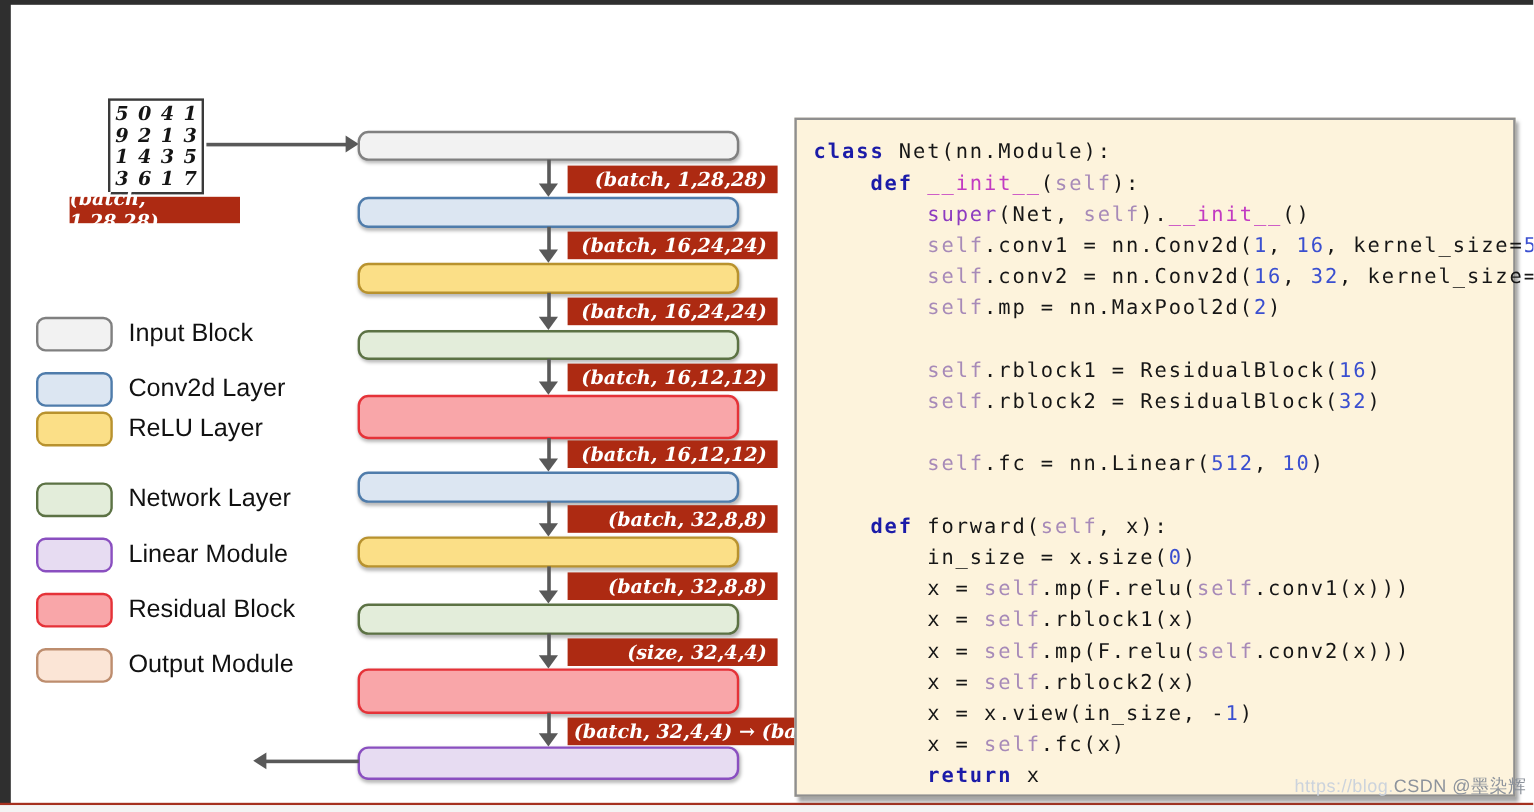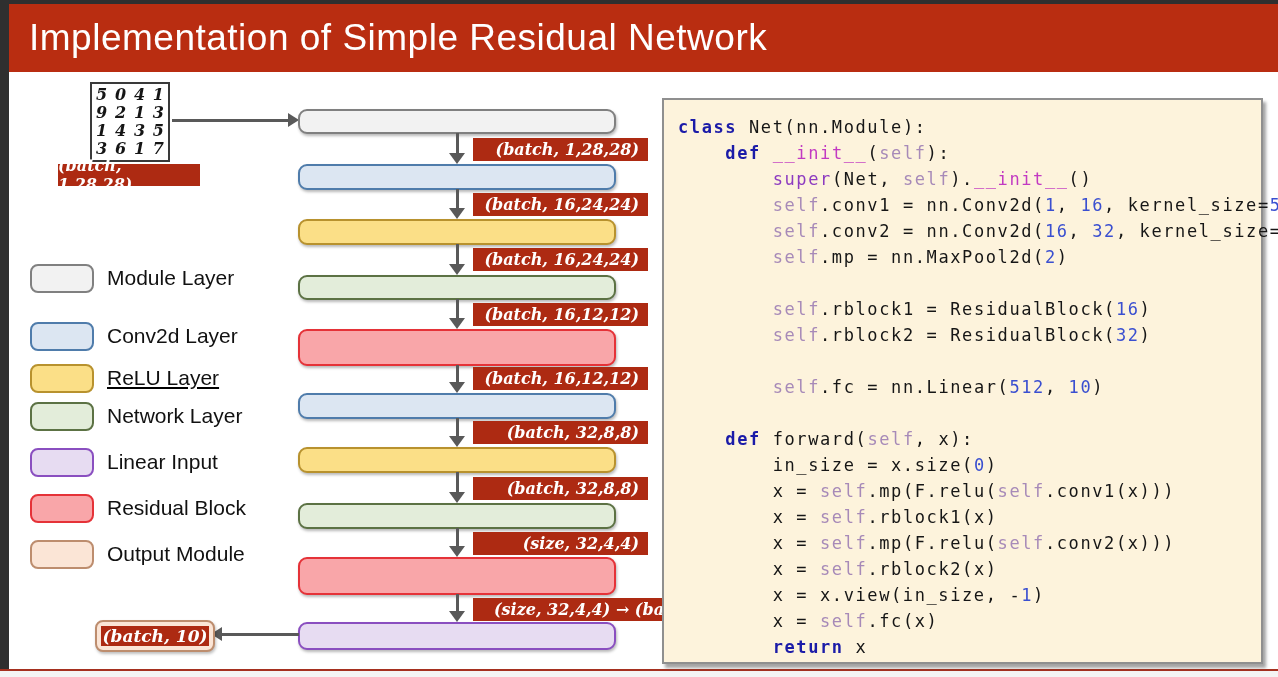--- a/index.html
+++ b/index.html
@@ -69,23 +69,20 @@
   .wm-light{color:#ccd3dc;}
   .wm-dark{color:#8d939c;}
 </style>
 </head>
 <body>
 
 <div class="slide">
   <div class="edge-top"></div>
   <div class="edge-left"></div>
 
-  <header class="banner">
-    <h1>Implementation of Simple Residual Network</h1>
-  </header>
 
   <div class="mnist" id="mnist">
       <div class="mnist-row">
         <span>5</span>
         <span>0</span>
         <span>4</span>
         <span>1</span>
       </div>
       <div class="mnist-row">
         <span>9</span>
@@ -141,61 +138,61 @@
       <div class="v-line" style="left:456px;top:594px;width:3px;height:18px;"></div>
       <div class="head head-down" style="left:449px;top:611px;"></div>
       <div class="shape-label edge-label" style="top:138px;">(batch, 1,28,28)</div>
       <div class="shape-label edge-label" style="top:193px;">(batch, 16,24,24)</div>
       <div class="shape-label edge-label" style="top:248px;">(batch, 16,24,24)</div>
       <div class="shape-label edge-label" style="top:303px;">(batch, 16,12,12)</div>
       <div class="shape-label edge-label" style="top:367px;">(batch, 16,12,12)</div>
       <div class="shape-label edge-label" style="top:421px;">(batch, 32,8,8)</div>
       <div class="shape-label edge-label" style="top:477px;">(batch, 32,8,8)</div>
       <div class="shape-label edge-label" style="top:532px;">(size, 32,4,4)</div>
-      <div class="shape-label edge-label" style="top:598px;width:200px;">(size, 32,4,4) → (ba</div>
+      <div class="shape-label edge-label" style="top:598px;width:200px;">(batch, 32,4,4) → (ba</div>
     </div>
 
   <div id="legend">
       <div class="legend-item" style="top:263px;">
         <div class="swatch" style="background:#f2f2f2;border-color:#808080;"></div>
-        <span class="legend-text">Module Layer</span>
+        <span class="legend-text">Input Block</span>
       </div>
-      <div class="legend-item" style="top:321px;justify-content:center;">
+      <div class="legend-item" style="top:309px;justify-content:center;">
         <div class="swatch" style="background:#dce6f2;border-color:#4f7cab;"></div>
         <span class="legend-text">Conv2d Layer</span>
       </div>
-      <div class="legend-item" style="top:363px;text-decoration:underline;">
+      <div class="legend-item" style="top:342px;">
         <div class="swatch" style="background:#fbdf87;border-color:#b8922e;"></div>
         <span class="legend-text">ReLU Layer</span>
       </div>
       <div class="legend-item" style="top:401px;">
         <div class="swatch" style="background:#e3edda;border-color:#5c7244;"></div>
         <span class="legend-text">Network Layer</span>
       </div>
       <div class="legend-item" style="top:447px;">
         <div class="swatch" style="background:#e7dcf2;border-color:#8a4fc0;"></div>
-        <span class="legend-text">Linear Input</span>
+        <span class="legend-text">Linear Module</span>
       </div>
       <div class="legend-item" style="top:493px;">
         <div class="swatch" style="background:#f9a6a9;border-color:#e53238;"></div>
         <span class="legend-text">Residual Block</span>
       </div>
       <div class="legend-item" style="top:539px;">
         <div class="swatch" style="background:#fbe5d6;border-color:#bd8d6e;"></div>
         <span class="legend-text">Output Module</span>
       </div>
     </div>
 
   <div class="h-line" style="left:221px;top:633px;width:78px;height:3px;"></div>
   <div class="head head-left" style="left:211px;top:627px;"></div>
 
-  <div class="output-box">
-    <div class="shape-label output-inner">(batch, 10)</div>
-  </div>
 
   <div class="code-panel">
     <pre id="code"><div class="code-line"><span class="tk-kw">class</span><span class="tk-p"> Net(nn.Module):</span></div><div class="code-line"><span class="tk-p">    </span><span class="tk-kw">def</span><span class="tk-p"> </span><span class="tk-du">__init__</span><span class="tk-p">(</span><span class="tk-sf">self</span><span class="tk-p">):</span></div><div class="code-line"><span class="tk-p">        </span><span class="tk-su">super</span><span class="tk-p">(Net, </span><span class="tk-sf">self</span><span class="tk-p">).</span><span class="tk-du">__init__</span><span class="tk-p">()</span></div><div class="code-line"><span class="tk-p">        </span><span class="tk-sf">self</span><span class="tk-p">.conv1 = nn.Conv2d(</span><span class="tk-nu">1</span><span class="tk-p">, </span><span class="tk-nu">16</span><span class="tk-p">, kernel_size=</span><span class="tk-nu">5</span></div><div class="code-line"><span class="tk-p">        </span><span class="tk-sf">self</span><span class="tk-p">.conv2 = nn.Conv2d(</span><span class="tk-nu">16</span><span class="tk-p">, </span><span class="tk-nu">32</span><span class="tk-p">, kernel_size=</span></div><div class="code-line"><span class="tk-p">        </span><span class="tk-sf">self</span><span class="tk-p">.mp = nn.MaxPool2d(</span><span class="tk-nu">2</span><span class="tk-p">)</span></div><div class="code-line">&nbsp;</div><div class="code-line"><span class="tk-p">        </span><span class="tk-sf">self</span><span class="tk-p">.rblock1 = ResidualBlock(</span><span class="tk-nu">16</span><span class="tk-p">)</span></div><div class="code-line"><span class="tk-p">        </span><span class="tk-sf">self</span><span class="tk-p">.rblock2 = ResidualBlock(</span><span class="tk-nu">32</span><span class="tk-p">)</span></div><div class="code-line">&nbsp;</div><div class="code-line"><span class="tk-p">        </span><span class="tk-sf">self</span><span class="tk-p">.fc = nn.Linear(</span><span class="tk-nu">512</span><span class="tk-p">, </span><span class="tk-nu">10</span><span class="tk-p">)</span></div><div class="code-line">&nbsp;</div><div class="code-line"><span class="tk-p">    </span><span class="tk-kw">def</span><span class="tk-p"> forward(</span><span class="tk-sf">self</span><span class="tk-p">, x):</span></div><div class="code-line"><span class="tk-p">        in_size = x.size(</span><span class="tk-nu">0</span><span class="tk-p">)</span></div><div class="code-line"><span class="tk-p">        x = </span><span class="tk-sf">self</span><span class="tk-p">.mp(F.relu(</span><span class="tk-sf">self</span><span class="tk-p">.conv1(x)))</span></div><div class="code-line"><span class="tk-p">        x = </span><span class="tk-sf">self</span><span class="tk-p">.rblock1(x)</span></div><div class="code-line"><span class="tk-p">        x = </span><span class="tk-sf">self</span><span class="tk-p">.mp(F.relu(</span><span class="tk-sf">self</span><span class="tk-p">.conv2(x)))</span></div><div class="code-line"><span class="tk-p">        x = </span><span class="tk-sf">self</span><span class="tk-p">.rblock2(x)</span></div><div class="code-line"><span class="tk-p">        x = x.view(in_size, -</span><span class="tk-nu">1</span><span class="tk-p">)</span></div><div class="code-line"><span class="tk-p">        x = </span><span class="tk-sf">self</span><span class="tk-p">.fc(x)</span></div><div class="code-line"><span class="tk-p">        </span><span class="tk-kw">return</span><span class="tk-p"> x</span></div></pre>
   </div>
 
+  <div class="watermark">
+    <span class="wm-light">https://blog.</span><span class="wm-dark">CSDN @墨染辉</span>
+  </div>
 
   <div class="bottom-line"></div>
   <div class="bottom-strip"></div>
 </div>
 
 </body></html>

